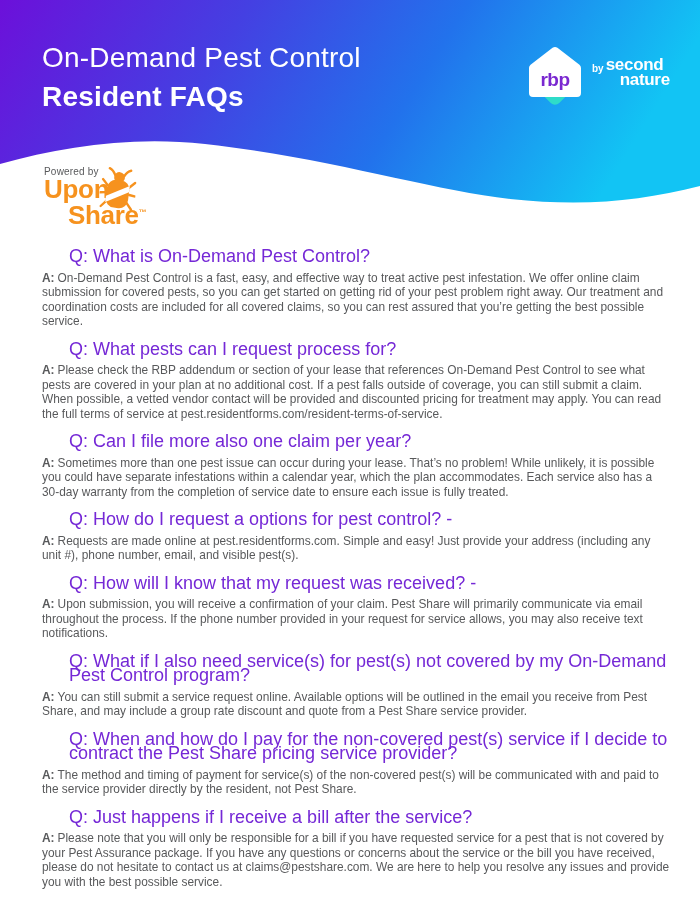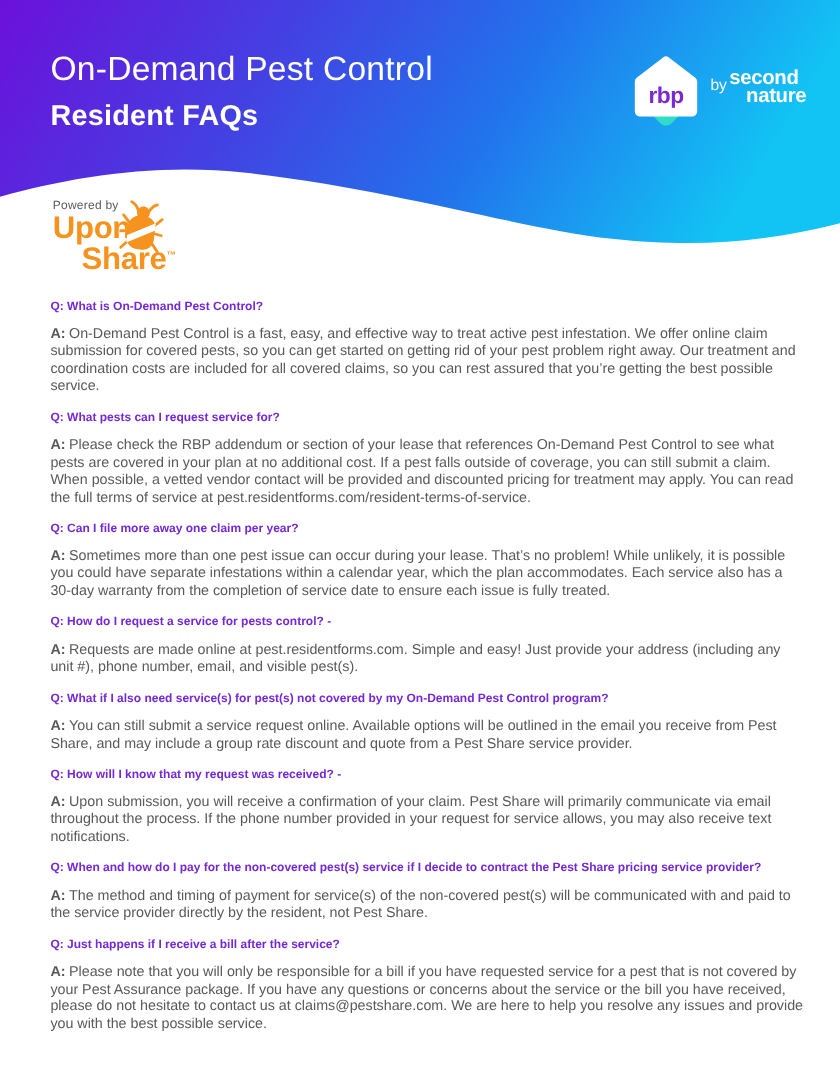--- a/index.html
+++ b/index.html
@@ -6,43 +6,43 @@
   html,body { background:#e8e8e8; }
   .page {
     position:relative; width:700px; height:906px; margin:0 auto;
     background:#ffffff; overflow:hidden;
     font-family:"Liberation Sans", sans-serif;
   }
   
   .header-wave { position:absolute; top:0; left:0; display:block; }
   .header-titles { position:absolute; left:42px; top:42px; color:#ffffff; }
   .title-line1 { font-size:28px; font-weight:400; letter-spacing:.2px; line-height:32px; }
-  .title-line2 { font-size:24px; font-weight:700; letter-spacing:.2px; line-height:32px; margin-top:7px; }
+  .title-line2 { font-size:28px; font-weight:700; letter-spacing:.2px; line-height:32px; margin-top:7px; }
 
   .rbp-group { position:absolute; left:524px; top:42px; display:flex; align-items:center; }
   .rbp-mark { width:62px; height:66px; }
   .rbp-mark text { font-family:"Liberation Sans", sans-serif; font-weight:700; }
   .sn { display:flex; color:#ffffff; margin-left:6px; margin-top:-6px; }
-  .sn-by { font-size:13px; font-weight:400; margin:6px 2px 0 0; }
+  .sn-by { font-size:10px; font-weight:700; margin:6px 2px 0 0; }
   .sn-lines div { font-size:17px; font-weight:700; line-height:15px; letter-spacing:-.3px; }
   .sn-line2 { margin-left:14px; }
 
   
   .pestshare { position:absolute; left:44px; top:166px; }
   .powered-by { font-size:10px; color:#58595B; margin-bottom:1px; letter-spacing:.2px; }
   .ps-line { font-size:26px; font-weight:700; color:#F6921E; line-height:23px; letter-spacing:-.3px; }
   .ps-line2 { margin-left:24px; }
   .ps-tm { font-size:8px; vertical-align:9px; letter-spacing:0; }
   .bug-icon { position:absolute; left:56px; top:0px; transform:rotate(7deg); }
 
   
   .content { position:absolute; left:42px; top:249px; width:628px; }
   .faq-q {
-    color:#7528D6; font-size:10px; font-weight:700;
-    line-height:14.5px; margin-bottom:7px;
+    color:#7528D6; font-size:18px; font-weight:400;
+    line-height:14.5px; margin-bottom:7px;margin-left:27px;
   }
   .faq-a {
     color:#58595B; font-size:11.9px; font-weight:400;
     line-height:14.5px; margin-bottom:13px;
   }
   .a-prefix { font-weight:700; margin-right:3px; }
 </style>
 </head>
 <body>
 
@@ -104,42 +104,42 @@
   </div>
 
   <div class="content">
 
     <section>
       <h3 class="faq-q">Q: What is On-Demand Pest Control?</h3>
       <p class="faq-a"><strong class="a-prefix">A:</strong><span>On-Demand Pest Control is a fast, easy, and effective way to treat active pest infestation. We offer online claim submission for covered pests, so you can get started on getting rid of your pest problem right away. Our treatment and coordination costs are included for all covered claims, so you can rest assured that you’re getting the best possible service.</span></p>
     </section>
 
     <section>
-      <h3 class="faq-q">Q: What pests can I request service for?</h3>
+      <h3 class="faq-q">Q: What pests can I request process for?</h3>
       <p class="faq-a"><strong class="a-prefix">A:</strong><span>Please check the RBP addendum or section of your lease that references On-Demand Pest Control to see what pests are covered in your plan at no additional cost. If a pest falls outside of coverage, you can still submit a claim. When possible, a vetted vendor contact will be provided and discounted pricing for treatment may apply. You can read the full terms of service at pest.residentforms.com/resident-terms-of-service.</span></p>
     </section>
 
     <section>
-      <h3 class="faq-q">Q: Can I file more away one claim per year?</h3>
+      <h3 class="faq-q">Q: Can I file more also one claim per year?</h3>
       <p class="faq-a"><strong class="a-prefix">A:</strong><span>Sometimes more than one pest issue can occur during your lease. That’s no problem! While unlikely, it is possible you could have separate infestations within a calendar year, which the plan accommodates. Each service also has a 30-day warranty from the completion of service date to ensure each issue is fully treated.</span></p>
     </section>
 
     <section>
-      <h3 class="faq-q">Q: How do I request a service for pests control? -</h3>
+      <h3 class="faq-q">Q: How do I request a options for pest control? -</h3>
       <p class="faq-a"><strong class="a-prefix">A:</strong><span>Requests are made online at pest.residentforms.com. Simple and easy! Just provide your address (including any unit #), phone number, email, and visible pest(s).</span></p>
+    </section>
+
+    <section>
+      <h3 class="faq-q">Q: How will I know that my request was received? -</h3>
+      <p class="faq-a"><strong class="a-prefix">A:</strong><span>Upon submission, you will receive a confirmation of your claim. Pest Share will primarily communicate via email throughout the process. If the phone number provided in your request for service allows, you may also receive text notifications.</span></p>
     </section>
 
     <section>
       <h3 class="faq-q">Q: What if I also need service(s) for pest(s) not covered by my On-Demand Pest Control program?</h3>
       <p class="faq-a"><strong class="a-prefix">A:</strong><span>You can still submit a service request online. Available options will be outlined in the email you receive from Pest Share, and may include a group rate discount and quote from a Pest Share service provider.</span></p>
-    </section>
-
-    <section>
-      <h3 class="faq-q">Q: How will I know that my request was received? -</h3>
-      <p class="faq-a"><strong class="a-prefix">A:</strong><span>Upon submission, you will receive a confirmation of your claim. Pest Share will primarily communicate via email throughout the process. If the phone number provided in your request for service allows, you may also receive text notifications.</span></p>
     </section>
 
     <section>
       <h3 class="faq-q">Q: When and how do I pay for the non-covered pest(s) service if I decide to contract the Pest Share pricing service provider?</h3>
       <p class="faq-a"><strong class="a-prefix">A:</strong><span>The method and timing of payment for service(s) of the non-covered pest(s) will be communicated with and paid to the service provider directly by the resident, not Pest Share.</span></p>
     </section>
 
     <section>
       <h3 class="faq-q">Q: Just happens if I receive a bill after the service?</h3>
       <p class="faq-a"><strong class="a-prefix">A:</strong><span>Please note that you will only be responsible for a bill if you have requested service for a pest that is not covered by your Pest Assurance package. If you have any questions or concerns about the service or the bill you have received, please do not hesitate to contact us at claims@pestshare.com. We are here to help you resolve any issues and provide you with the best possible service.</span></p>

